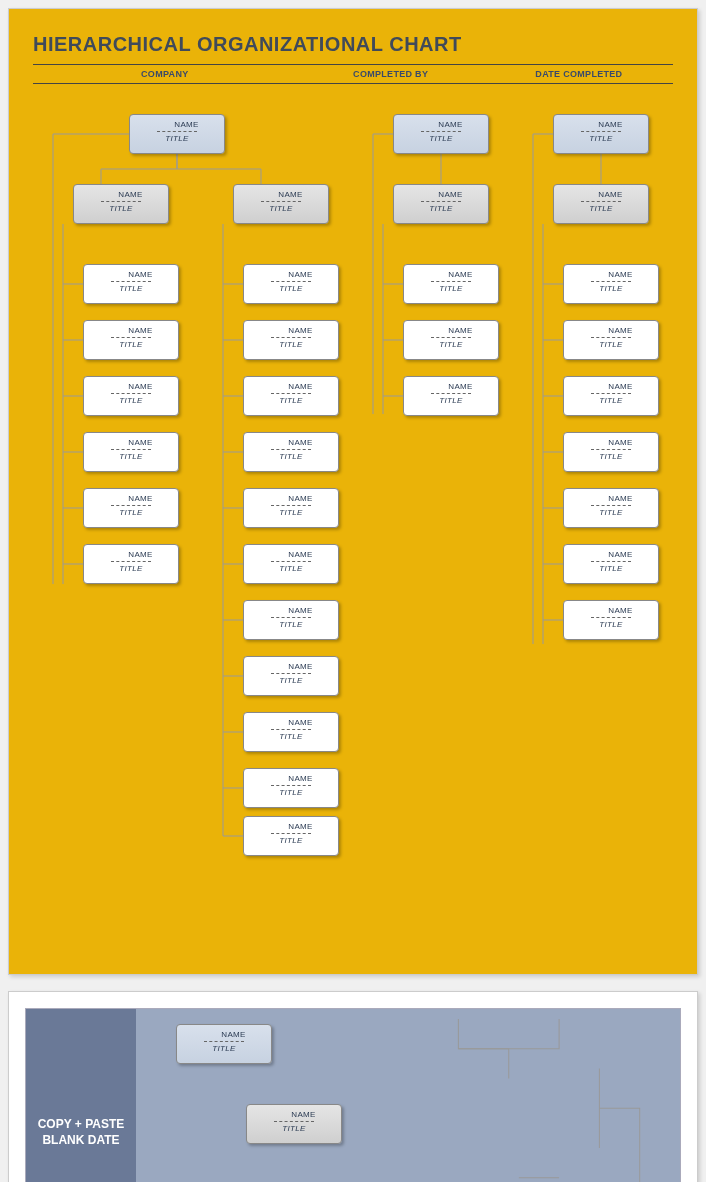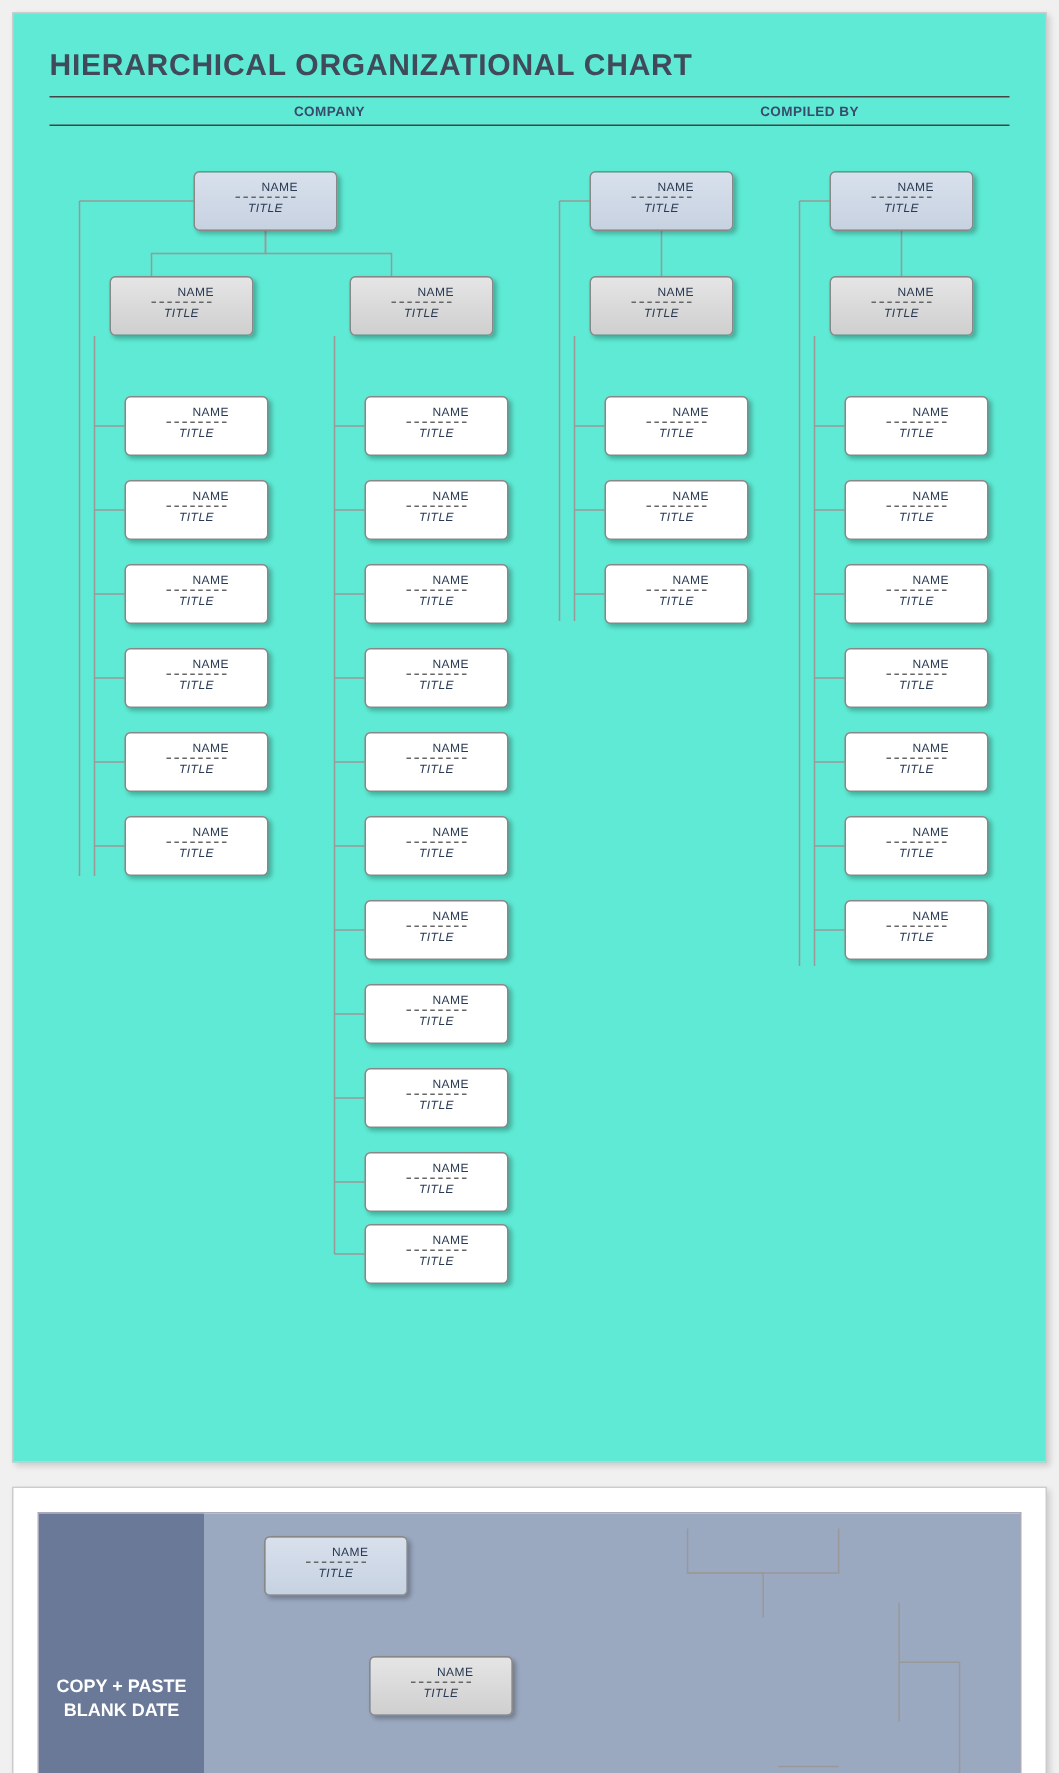--- a/index.html
+++ b/index.html
@@ -4,21 +4,21 @@
 <style>
   * { box-sizing: border-box; margin: 0; padding: 0; }
   body {
     background: #f0f0f0;
     font-family: Arial, Helvetica, sans-serif;
     width: 706px;
     margin: 0 auto;
     padding: 8px 8px 0 8px;
   }
   .page {
-    background: #5eead4;
+    background: #eab308;
     border: 1px solid #ccc;
     box-shadow: 2px 2px 4px rgba(0,0,0,0.15);
     padding: 24px 24px 40px 24px;
     margin-bottom: 16px;
     position: relative;
   }
   .title {
     font-size: 20px;
     font-weight: bold;
     color: #404a5a;
@@ -105,21 +105,22 @@
   .right-area .node { position:absolute; }
   .right-area svg { position:absolute; left:0; top:0; pointer-events:none; }
 </style>
 </head>
 <body>
 
 <div class="page">
   <div class="title">HIERARCHICAL ORGANIZATIONAL CHART</div>
   <div class="meta-row">
     <div class="meta-cell" style="flex:1.4">COMPANY</div>
-    <div class="meta-cell">COMPILED BY</div>
+    <div class="meta-cell">COMPLETED BY</div>
+    <div class="meta-cell">DATE COMPLETED</div>
   </div>
 
   <div class="chart-area">
     <svg class="lines" viewBox="0 0 640 830">
 
       <polyline class="ln" points="144,50 144,65 228,65 228,80"></polyline>
       <polyline class="ln" points="144,50 144,65 68,65 68,80"></polyline>
 
       <line class="ln" x1="20" y1="30" x2="20" y2="480"></line>
       <line class="ln" x1="20" y1="30" x2="96" y2="30"></line>

